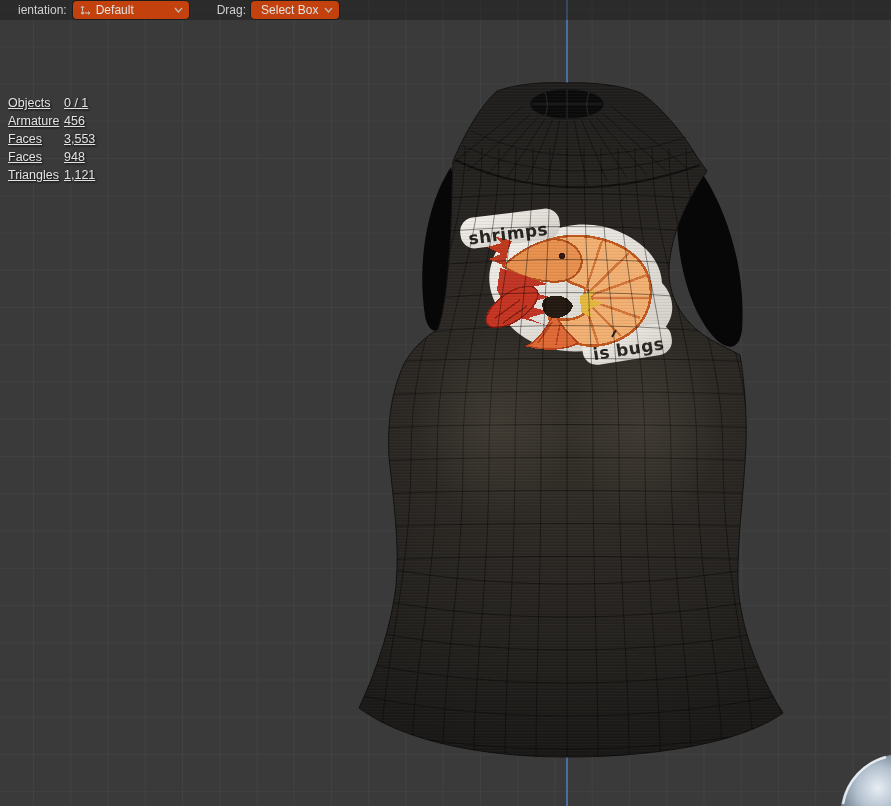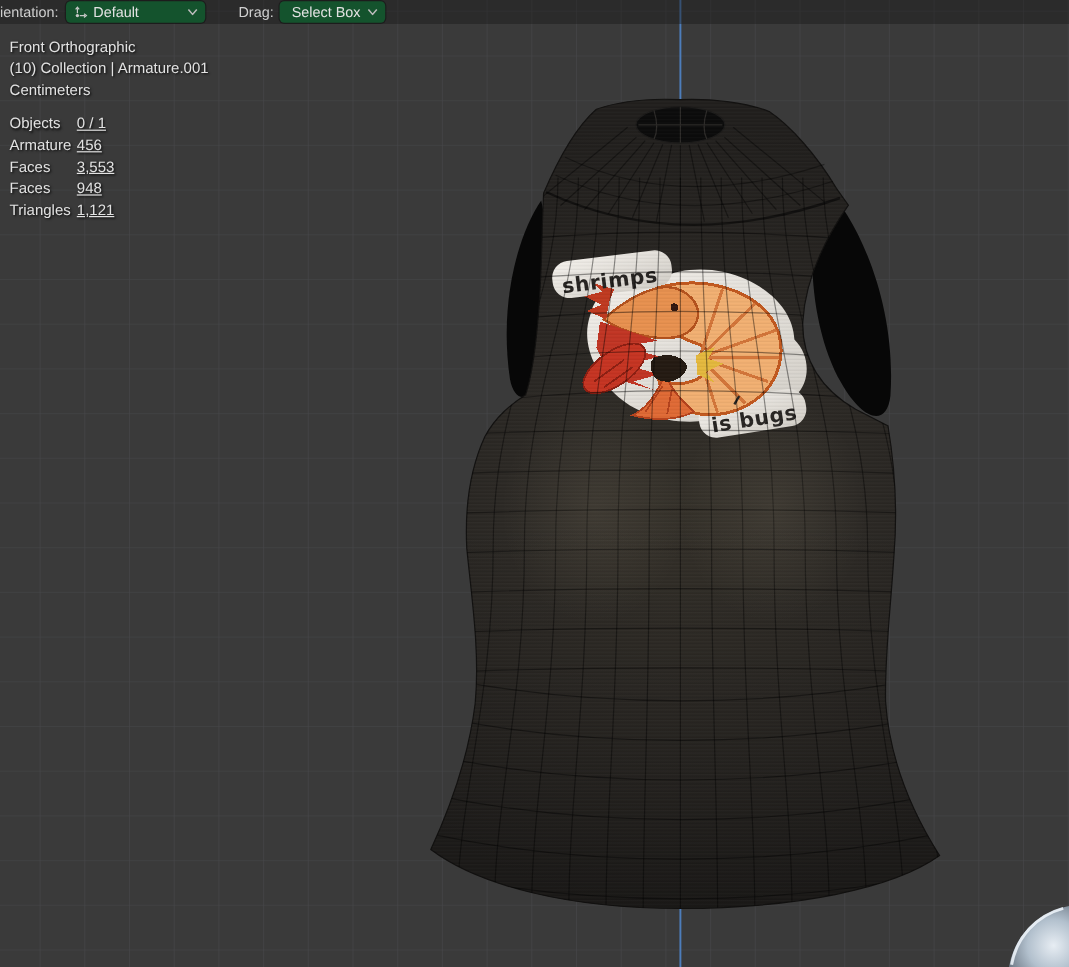--- a/index.html
+++ b/index.html
@@ -10,43 +10,43 @@
   }
   .stage svg.scene{position:absolute;left:0;top:0;}
 
   
   .topbar{
     position:absolute;left:0;top:0;width:100%;height:20px;
     background:rgba(26,26,26,0.45);
     display:flex;align-items:center;
     font-size:12px;color:#cfcfcf;z-index:5;
   }
-  .topbar .lbl{margin-right:5px;white-space:nowrap;}
+  .topbar .lbl{margin-right:5px;white-space:nowrap;padding-left:18px;}
   .dropdown{
     display:flex;align-items:center;height:18px;
-    background:#14532d;border-radius:4px;padding:0 6px;
+    background:#c2410c;border-radius:4px;padding:0 6px;
     color:#e2e2e2;cursor:pointer;box-shadow:0 0 0 1px rgba(0,0,0,0.35);
   }
   .dropdown .dd-label{padding:0 4px;font-size:12px;white-space:nowrap;}
   .dropdown .chev{display:flex;align-items:center;margin-left:2px;}
   .gizmo-icon{display:flex;align-items:center;}
 
   
   .view-info{
     position:absolute;left:8px;top:30px;z-index:4;
     font-size:12.5px;line-height:18px;color:#e2e2e2;
     text-shadow:1px 1px 2px rgba(0,0,0,0.85);white-space:nowrap;
   }
   .stats{
     position:absolute;left:8px;top:94px;z-index:4;
     font-size:12.5px;line-height:18px;color:#e2e2e2;
     text-shadow:1px 1px 2px rgba(0,0,0,0.85);
   }
   .stat-row{display:flex;}
-  .stat-row .s-label{width:56px;}
+  .stat-row .s-label{width:56px;text-decoration:underline;}
   .stat-row .s-value{white-space:nowrap;text-decoration:underline;}
 
   
   #wires path, #collarwires path{fill:none;stroke:rgba(0,0,0,0.42);stroke-width:1;}
   .decal-text{font-family:"DejaVu Sans","Liberation Sans",sans-serif;font-weight:bold;fill:#262321;letter-spacing:0.5px;}
 </style>
 </head>
 <body>
 
 <div class="stage">
@@ -246,36 +246,31 @@
           <path d="M 5.5,9 H 10 M 9,7.5 L 11,9 L 9,10.5" stroke="#c8c8c8" stroke-width="1" fill="none"></path>
         </svg>
       </span>
       <span class="dd-label" style="flex:1;">Default</span>
       <span class="chev">
         <svg width="9" height="6" viewBox="0 0 9 6">
             <path d="M 1,1 L 4.5,5 L 8,1" stroke="#bbbbbb" stroke-width="1.3" fill="none"></path>
           </svg>
       </span>
     </div>
-    <span class="lbl" style="margin-left:28px;">Drag:</span>
+    <span class="lbl" style="margin-left:10px;">Drag:</span>
     <div class="dropdown">
       <span class="dd-label">Select Box</span>
       <span class="chev">
         <svg width="9" height="6" viewBox="0 0 9 6">
             <path d="M 1,1 L 4.5,5 L 8,1" stroke="#bbbbbb" stroke-width="1.3" fill="none"></path>
           </svg>
       </span>
     </div>
   </div>
 
-  <div class="view-info">
-    <div>Front Orthographic</div>
-    <div>(10) Collection | Armature.001</div>
-    <div>Centimeters</div>
-  </div>
 
   <div class="stats">
     <div class="stat-row">
       <span class="s-label">Objects</span>
       <span class="s-value">0 / 1</span>
     </div>
     <div class="stat-row">
       <span class="s-label">Armature</span>
       <span class="s-value">456</span>
     </div>

